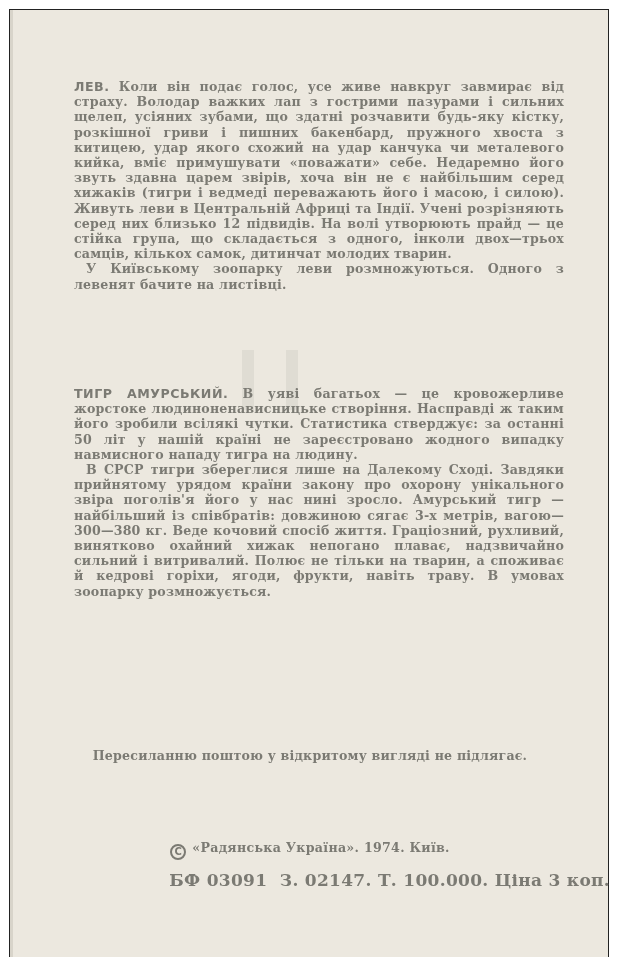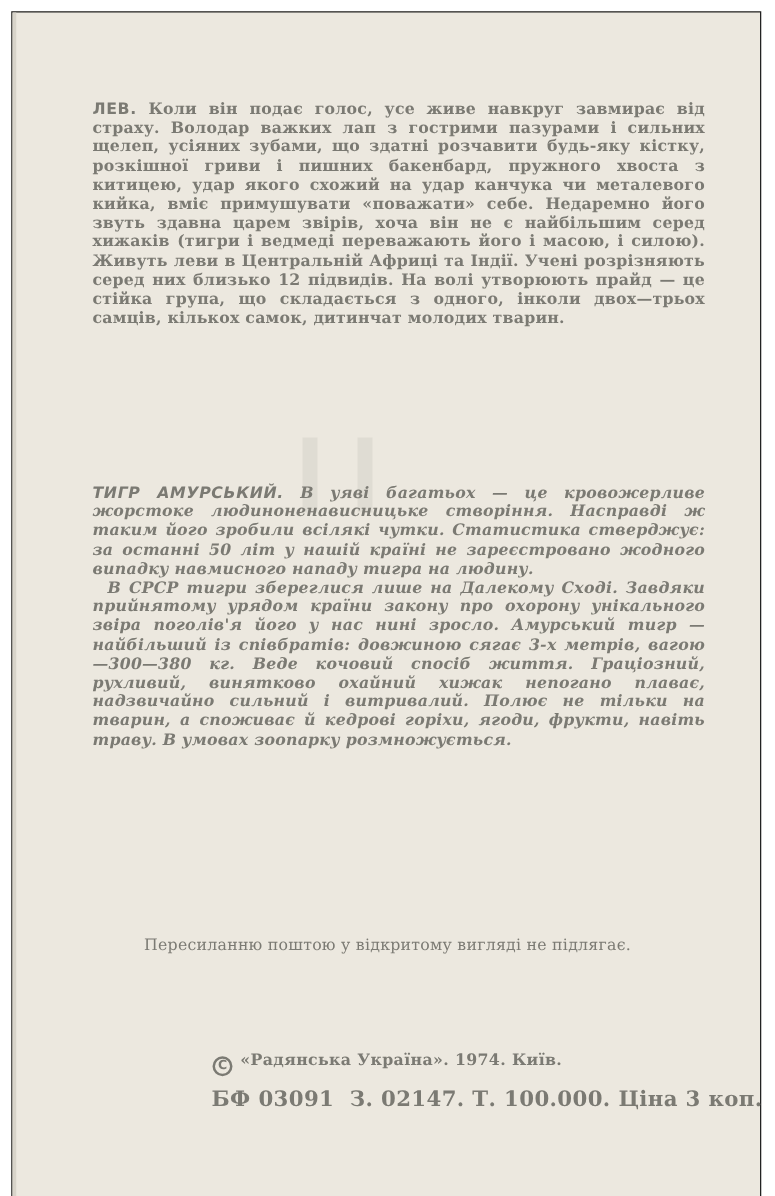--- a/index.html
+++ b/index.html
@@ -16,24 +16,24 @@
   }
   .text {
     position: absolute; left: 64px; width: 490px; color: #7b7a73;
     font-size: 12.6px; line-height: 15.2px; font-weight: bold; letter-spacing: 0.2px;
     text-align: justify;
   }
   .text p { margin: 0; text-indent: 0; }
   .text p.indent { text-indent: 12px; }
   .text .head { font-family: "DejaVu Sans", "Liberation Sans", sans-serif; font-weight: bold; letter-spacing: 0.5px; }
   #lion { top: 69px; }
-  #tiger { top: 376px; font-style: italic; }
+  #tiger { top: 376px; }
   .notice {
     position: absolute; top: 738px; left: 0; width: 600px; text-align: center;
-    color: #7b7a73; font-size: 12.6px; font-weight: normal; letter-spacing: 0.2px;
+    color: #7b7a73; font-size: 12.6px; font-weight: bold; letter-spacing: 0.2px;
   }
   .imprint {
     position: absolute; top: 830px; left: 0; width: 600px; text-align: center;
     color: #7b7a73; font-size: 12.6px; font-weight: bold; letter-spacing: 0.3px;
   }
   .imprint2 {
     position: absolute; top: 860px; left: 0; width: 600px; text-align: right;
     color: #7b7a73; font-size: 17px; font-weight: bold; letter-spacing: 0.3px;
   }
   .copy-icon {
@@ -53,20 +53,21 @@
 </style>
 </head>
 <body>
 
 <div class="card">
   <div class="wm-bar" style="left:232px;top:340px;width:12px;height:60px;"></div>
   <div class="wm-bar" style="left:276px;top:340px;width:12px;height:60px;"></div>
 
   <div class="text" id="lion">
     <p><span class="head">ЛЕВ.</span> <span>Коли він подає голос, усе живе навкруг завмирає від страху. Володар важких лап з гострими пазурами і сильних щелеп, усіяних зубами, що здатні розчавити будь-яку кістку, розкішної гриви і пишних бакенбард, пружного хвоста з китицею, удар якого схожий на удар канчука чи металевого кийка, вміє примушувати «поважати» себе. Недаремно його звуть здавна царем звірів, хоча він не є найбільшим серед хижаків (тигри і ведмеді переважають його і масою, і силою). Живуть леви в Центральній Африці та Індії. Учені розрізняють серед них близько 12 підвидів. На волі утворюють прайд — це стійка група, що складається з одного, інколи двох—трьох самців, кількох самок, дитинчат молодих тварин.</span></p>
+    <p class="indent">У Київському зоопарку леви розмножуються. Одного з левенят бачите на листівці.</p>
   </div>
 
   <div class="text" id="tiger">
     <p><span class="head">ТИГР АМУРСЬКИЙ.</span> <span>В уяві багатьох — це кровожерливе жорстоке людиноненависницьке створіння. Насправді ж таким його зробили всілякі чутки. Статистика стверджує: за останні 50 літ у нашій країні не зареєстровано жодного випадку навмисного нападу тигра на людину.</span></p>
     <p class="indent">В СРСР тигри збереглися лише на Далекому Сході. Завдяки прийнятому урядом країни закону про охорону унікального звіра поголів'я його у нас нині зросло. Амурський тигр — найбільший із співбратів: довжиною сягає 3-х метрів, вагою—300—380 кг. Веде кочовий спосіб життя. Граціозний, рухливий, винятково охайний хижак непогано плаває, надзвичайно сильний і витривалий. Полює не тільки на тварин, а споживає й кедрові горіхи, ягоди, фрукти, навіть траву. В умовах зоопарку розмножується.</p>
   </div>
 
   <div class="notice">Пересиланню поштою у відкритому вигляді не підлягає.</div>
 
   <div class="imprint">

